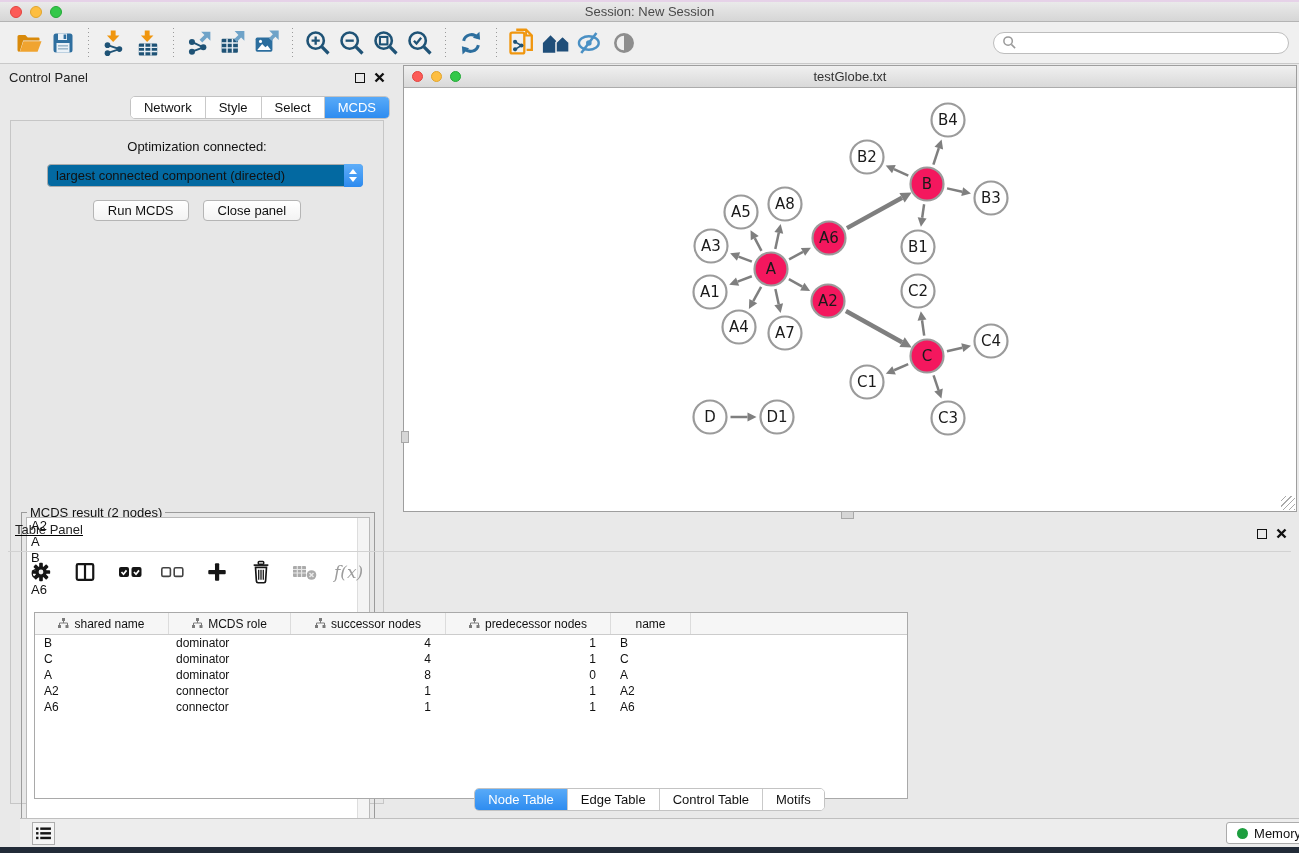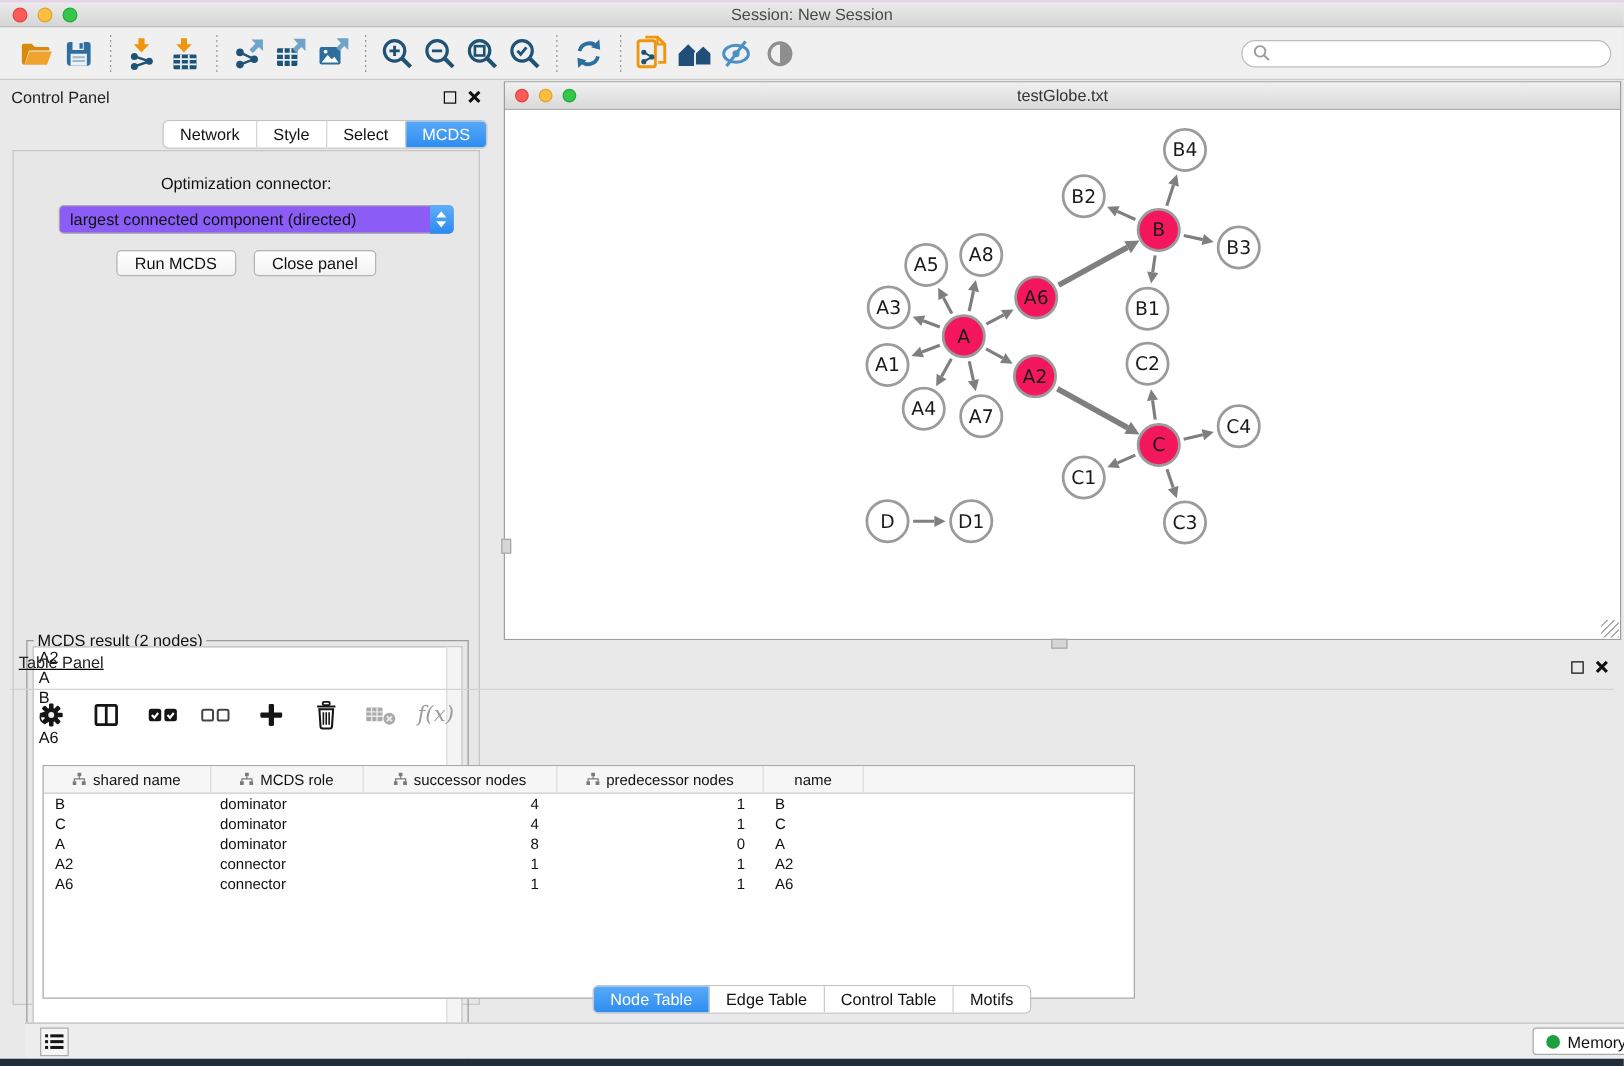--- a/index.html
+++ b/index.html
@@ -37,21 +37,21 @@
   .panel-icons { position:absolute; right:5px; top:4px; display:flex; gap:9px; align-items:center; }
   .float-ic { width:10px; height:10px; border:1.6px solid #111; background:transparent; }
   .tabs-row { display:flex; justify-content:flex-end; margin-top:6px; }
   .seg-group { display:flex; border-radius:5px; overflow:hidden; border:1px solid #C3C3C3; background:#fff; }
   .seg { font-size:13px; color:#111; padding:3px 13px; background:#fff; border-right:1px solid #C9C9C9; cursor:default; }
   .seg:last-child { border-right:none; }
   .seg.active { background:linear-gradient(#58AAF8,#2E8CF0); color:#fff; }
   #cp-content { position:absolute; left:6px; right:6px; top:52px; bottom:8px;
     background:#E7E7E7; border:1px solid #C6C6C6; }
   #opt-label { text-align:center; margin-top:18px; font-size:13px; color:#111; }
-  #criterion { margin:10px 20px 0 36px; height:23px; background:#8b5cf6; border:1px solid #ABABAB;
+  #criterion { margin:10px 20px 0 36px; height:23px; background:#0369a1; border:1px solid #ABABAB;
     border-radius:4px; display:flex; align-items:center; position:relative; }
   #criterion .val { font-size:13px; padding-left:8px; color:#111; flex:1; white-space:nowrap; overflow:hidden; }
   .stepper { width:19px; height:23px; margin:-1px -1px -1px 0; border-radius:0 4px 4px 0;
     background:linear-gradient(#5FAEF9,#2C8AEF); position:relative; flex:0 0 auto; }
   .stepper:before { content:""; position:absolute; left:5px; top:5px;
     border-left:4.5px solid transparent; border-right:4.5px solid transparent; border-bottom:5px solid #fff; }
   .stepper:after { content:""; position:absolute; left:5px; bottom:5px;
     border-left:4.5px solid transparent; border-right:4.5px solid transparent; border-top:5px solid #fff; }
   .btn-row { display:flex; justify-content:center; gap:14px; margin-top:13px; }
   .push-btn { background:linear-gradient(#FFFFFF,#F3F3F3); border:1px solid #B5B5B5; border-radius:4px;
@@ -271,21 +271,21 @@
   </div>
   <div class="tabs-row">
     <div class="seg-group" id="cp-tabs">
         <span class="seg">Network</span>
         <span class="seg">Style</span>
         <span class="seg">Select</span>
         <span class="seg active">MCDS</span>
       </div>
   </div>
   <div id="cp-content">
-    <div id="opt-label">Optimization connector:</div>
+    <div id="opt-label">Optimization connected:</div>
     <div id="criterion">
       <span class="val">largest connected component (directed)</span>
       <span class="stepper"></span>
     </div>
     <div class="btn-row">
       <button class="push-btn">Run MCDS</button>
       <button class="push-btn">Close panel</button>
     </div>
     <div id="mcds-box">
       <span id="mcds-legend">MCDS result (2 nodes)</span>

